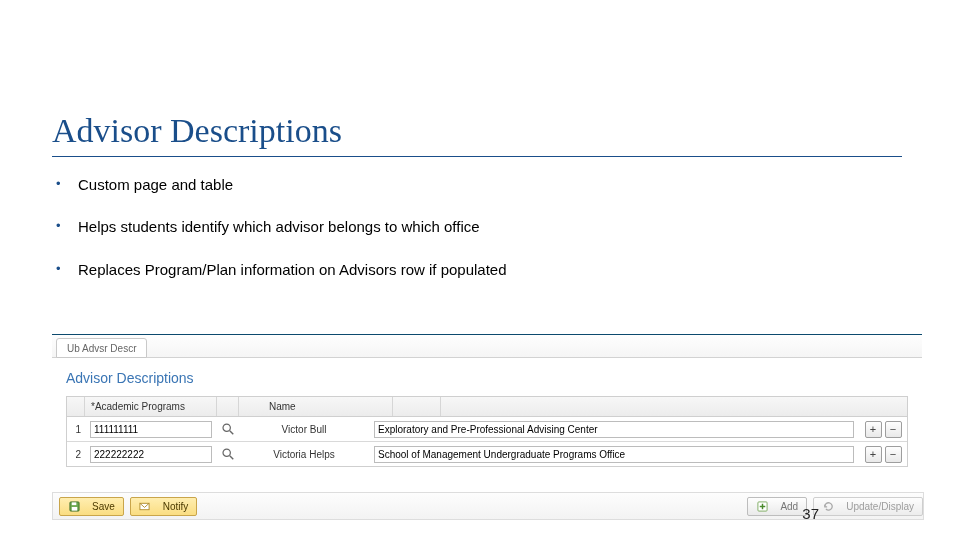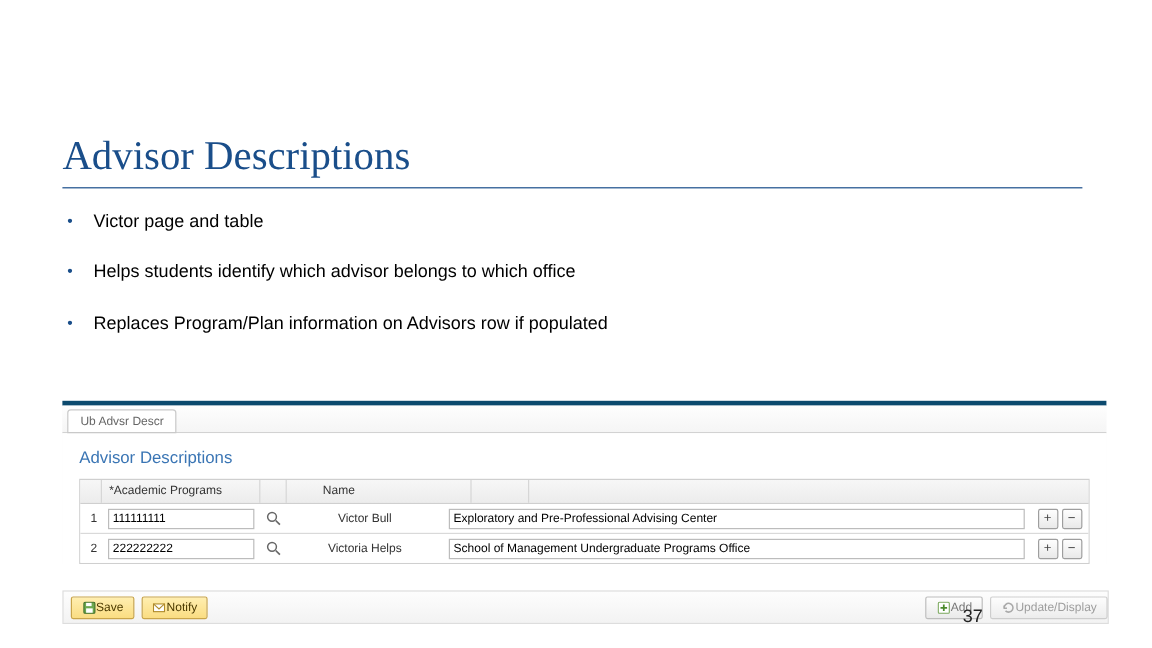--- a/index.html
+++ b/index.html
@@ -54,21 +54,21 @@
     top: 0;
     color: #1a4e8a;
     font-size: 13px;
   }
   
   .app-panel {
     position: absolute;
     left: 52px;
     top: 334px;
     width: 870px;
-    border-top: 4px solid #0c4a6e;
+    border-top: 1px solid #0c4a6e;
     background: #fbfbfb;
     font-family: Arial, sans-serif;
   }
   .app-tabbar {
     height: 22px;
     background: linear-gradient(#fefefe, #f5f5f5);
     border-bottom: 1px solid #d2d2d2;
     display: flex;
     align-items: flex-end;
   }
@@ -174,21 +174,21 @@
     background: linear-gradient(#fdfdfd, #f3f3f3);
     border: 1px solid #ddd;
     display: flex;
     align-items: center;
     font-size: 10px;
     color: #555;
   }
   .pill-btn {
     display: flex;
     align-items: center;
-    gap: 0;
+    gap: 12px;
     height: 17px;
     padding: 0 8px;
     border: 1px solid #c9a54a;
     background: linear-gradient(#ffeeb0, #fadd82);
     color: #4b3a00;
     border-radius: 2px;
     font-size: 10px;
     margin-left: 6px;
   }
   .pill-btn.gray {
@@ -207,21 +207,21 @@
   }
 </style>
 </head>
 <body>
 
 <div class="slide">
 
   <div class="title">Advisor Descriptions</div>
 
   <ul class="bullets">
-    <li>Victor page and table</li>
+    <li>Custom page and table</li>
     <li>Helps students identify which advisor belongs to which office</li>
     <li>Replaces Program/Plan information on Advisors row if populated</li>
   </ul>
 
   <div class="app-panel">
     <div class="app-tabbar">
       <div class="app-tab">Ub Advsr Descr</div>
     </div>
     <div class="app-body">
       <div class="section-head">Advisor Descriptions</div>

